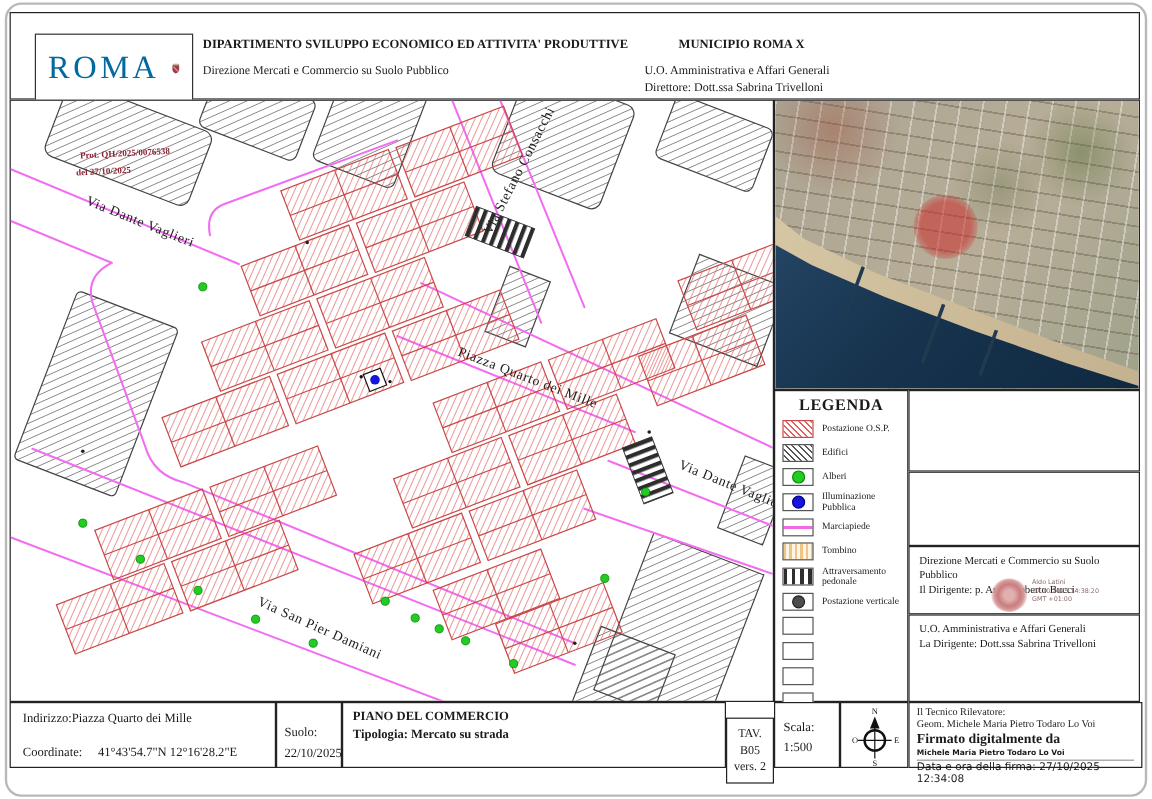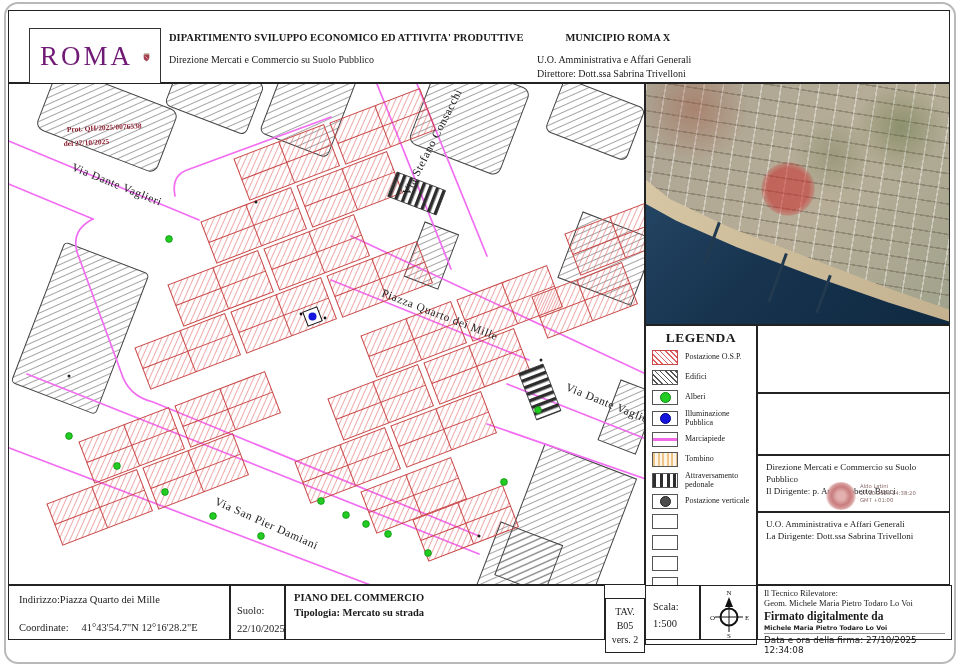--- a/index.html
+++ b/index.html
@@ -2,21 +2,21 @@
 <html><head>
 <meta charset="utf-8">
 <style>
   html,body{margin:0;padding:0;background:#fff;}
   #shot{position:relative;width:960px;height:666px;background:#fff;overflow:hidden;
         font-family:"Liberation Serif",serif;color:#1a1a1a;}
   .outer-frame{position:absolute;inset:2px 4px;border:2px solid #b9b9b9;border-radius:14px;}
   .cell{position:absolute;box-sizing:border-box;border:1px solid #222;background:#fff;}
   
   .logo-box{left:20px;top:17px;width:132px;height:57px;border:1.5px solid #333;display:flex;align-items:center;padding:0 10px;gap:10px;}
-  .roma-text{font-size:27px;letter-spacing:3px;color:#701a75;font-weight:400;}
+  .roma-text{font-size:27px;letter-spacing:3px;color:#0369a1;font-weight:400;}
   .hdr-title{position:absolute;left:160px;top:21px;font-weight:bold;font-size:10.5px;white-space:nowrap;}
   .hdr-title .gap{display:inline-block;width:42px;}
   .hdr-sub{position:absolute;font-size:10px;line-height:14px;white-space:nowrap;}
   
   .plan-wrap{position:absolute;left:8px;top:83px;width:637px;height:502px;}
   .street-label{font-family:"Liberation Serif",serif;font-size:11.5px;fill:#1c1c1c;letter-spacing:.6px;}
   .stamp-text{font-family:"Liberation Serif",serif;font-size:7.5px;font-weight:bold;fill:#8b1f2f;}
   
   .sat{left:645px;top:83px;width:305px;height:242px;overflow:hidden;}
   .sat-layer{position:absolute;inset:0;}
@@ -28,21 +28,21 @@
      repeating-linear-gradient(9deg, rgba(105,95,80,.45) 0 1.5px, transparent 1.5px 15px),
      linear-gradient(130deg,#aba492,#b8ae98 55%,#9fa28b);}
   .sat-beach{clip-path:polygon(0 40%,8% 48%,28% 60%,55% 73%,82% 86%,100% 94%,100% 100%,0 100%);
      background:linear-gradient(135deg,#dbcba8,#c3b190);}
   .sat-sea{clip-path:polygon(0 50%,10% 57%,30% 68%,55% 80%,80% 91%,100% 99%,100% 100%,0 100%);
      background:linear-gradient(135deg,#2b5071,#17334e 55%,#0f2940);}
   .pier{position:absolute;width:3px;height:46px;background:#223a50;transform:rotate(20deg);}
   .sat-circle{position:absolute;left:115px;top:78px;width:54px;height:54px;border-radius:50%;
      background:radial-gradient(circle, rgba(203,42,42,.55) 54%, rgba(203,42,42,.25) 68%, transparent 72%);}
   
-  .legend{left:645px;top:325px;width:112px;height:320px;padding:3px 6px 0 6px;}
+  .legend{left:645px;top:325px;width:112px;height:260px;padding:3px 6px 0 6px;}
   .legend-title{text-align:center;font-weight:bold;font-size:13.5px;letter-spacing:.5px;margin:1px 0 4px 0;}
   .li{display:flex;align-items:center;gap:7px;margin-bottom:5px;}
   .sw{width:26px;height:15px;border:1px solid #555;box-sizing:border-box;flex:0 0 auto;background:#fff;
       display:flex;align-items:center;justify-content:center;}
   .li span.lbl{font-size:8px;line-height:8.5px;}
   .sw-red{background:repeating-linear-gradient(45deg,#fff 0 2.5px,#e06060 2.5px 3.7px);border-color:#cc4848;}
   .sw-gray{background:repeating-linear-gradient(45deg,#fff 0 2.5px,#555 2.5px 3.7px);}
   .sw-marc{background:linear-gradient(#fff 0 42%,#f06ae8 42% 58%,#fff 58%);}
   .sw-tomb{background:repeating-linear-gradient(90deg,#eec488 0 2px,#fcf4e4 2px 4.6px);}
   .sw-ped{background:repeating-linear-gradient(90deg,#2e2e2e 0 3px,#fff 3px 6.8px);}

